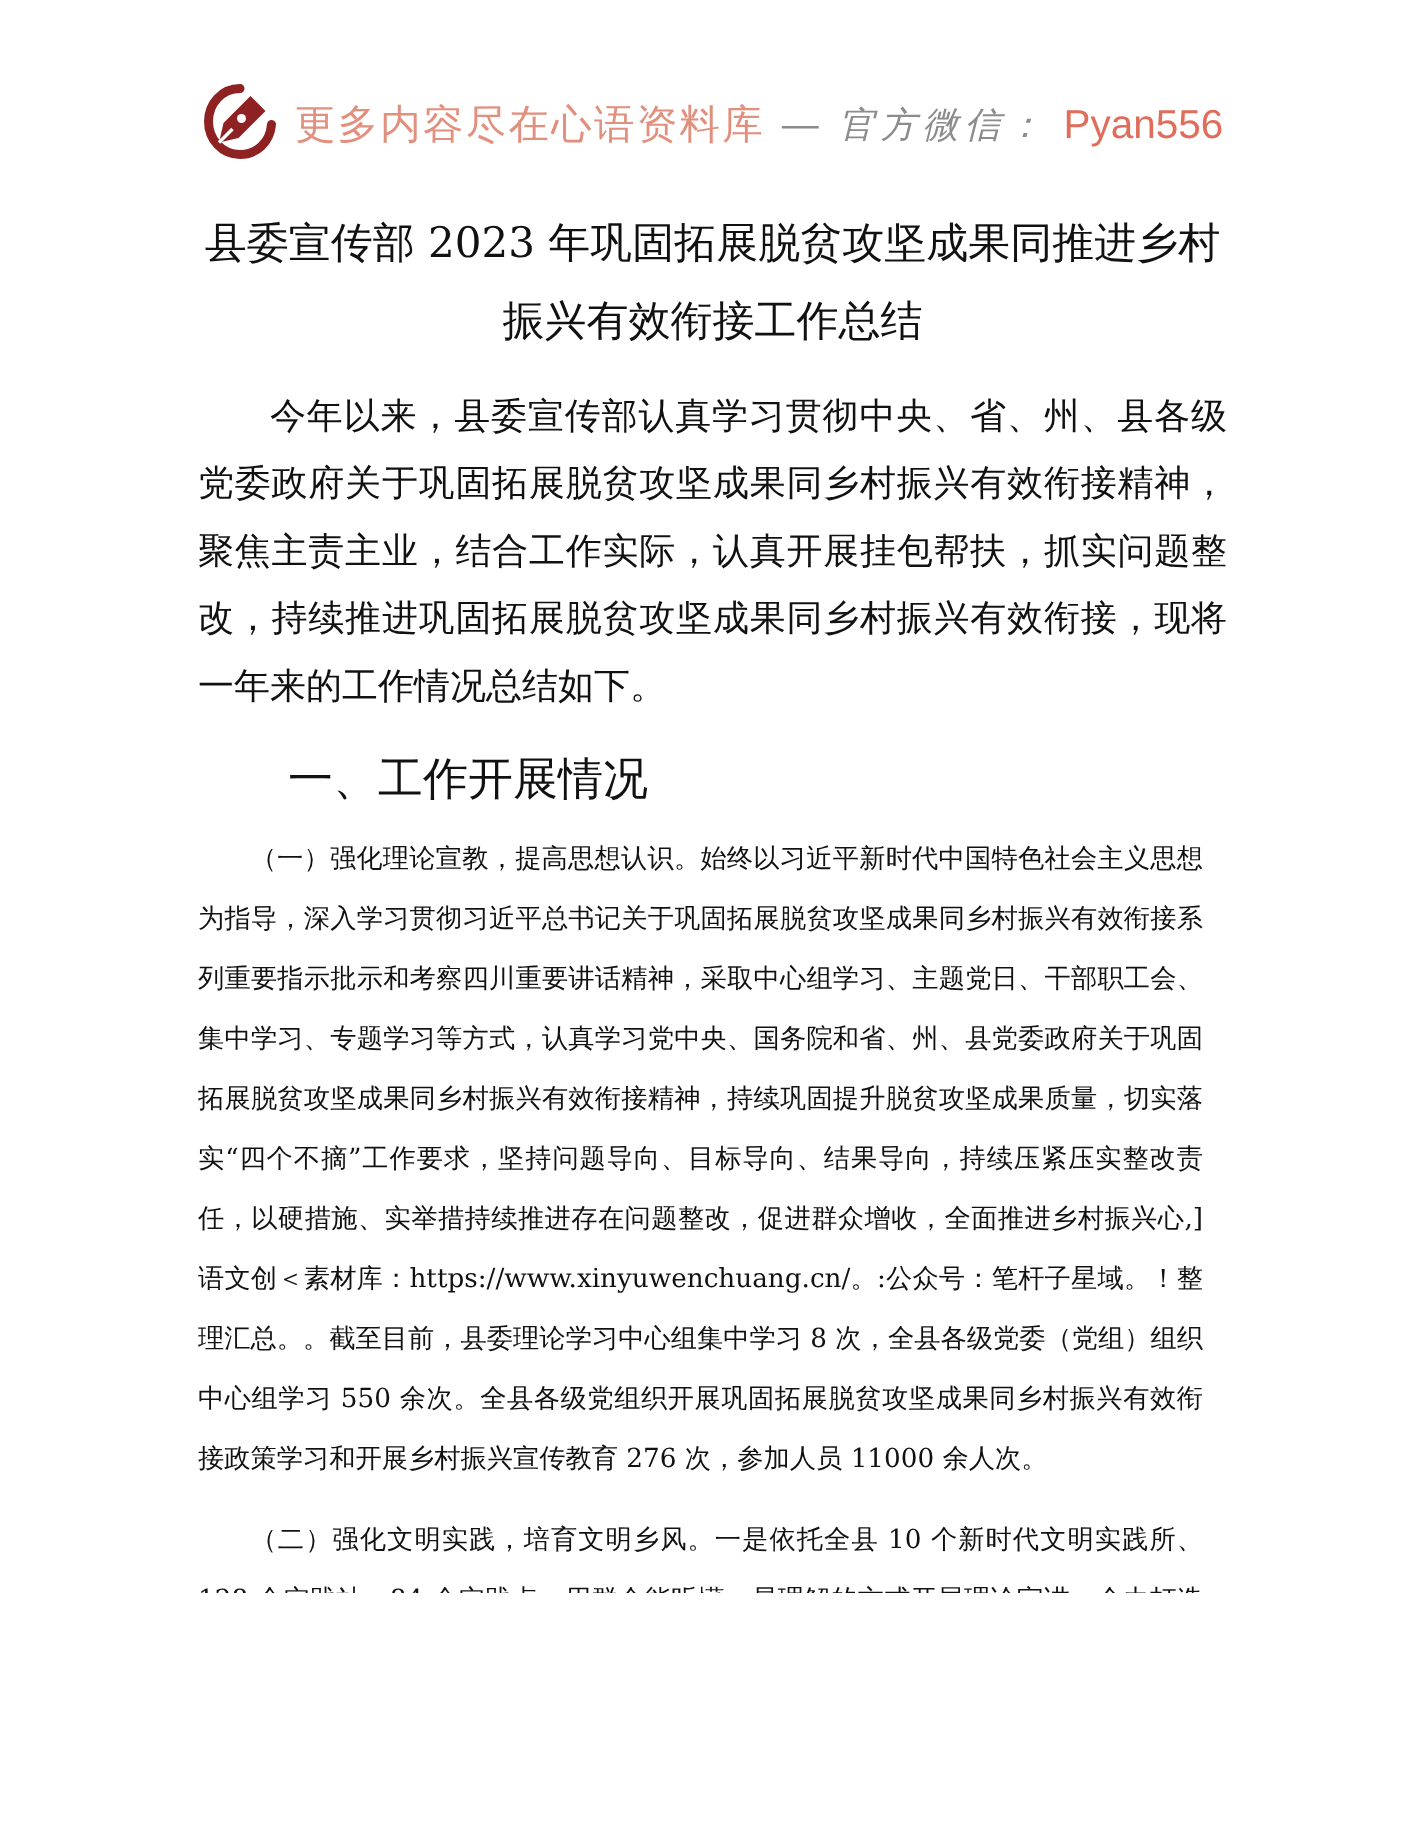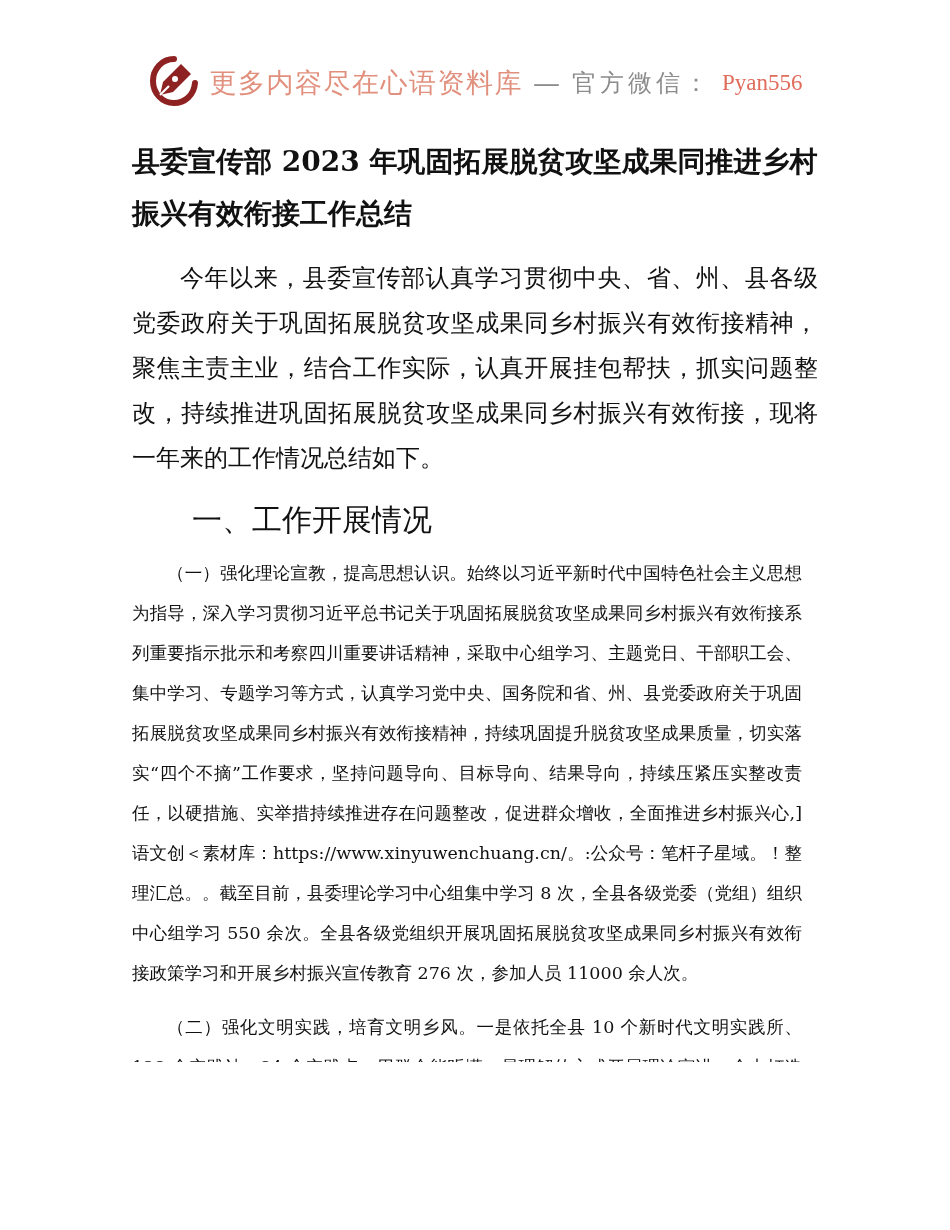--- a/index.html
+++ b/index.html
@@ -15,30 +15,30 @@
   .banner{
     display:flex;align-items:center;justify-content:center;
     gap:10px;height:58px;white-space:nowrap;
   }
   .banner .logo{flex:0 0 auto;display:block;}
   .brand-text{
     font-size:27px;letter-spacing:1.5px;color:#e2907e;font-weight:500;
   }
   .dash{font-size:27px;color:#8c8c8c;margin:0 2px 0 0;}
   .wechat-label{
-    font-size:24px;color:#8c8c8c;letter-spacing:4px;
+    font-size:24px;color:#8c8c8c;font-style:italic;letter-spacing:4px;
   }
   .wechat-id{
-    font-size:23px;color:#e06c5b;
-    font-family:Liberation Serif, serif;
+    font-size:27px;color:#e06c5b;
+    font-family:Liberation Sans, sans-serif;
   }
   .doc-title{
     margin:24px 0 0 0;
-    font-size:28px;line-height:52px;font-weight:700;
-    text-align:left;
+    font-size:28px;line-height:52px;font-weight:400;
+    text-align:center;
   }
   .intro{
     margin:16px 0 0 0;
     font-size:24px;line-height:45px;
     text-align:justify;text-indent:2em;font-family:Liberation Serif, serif;
   }
   .section-heading{
     margin:20px 0 0 0;
     font-size:30px;line-height:38px;font-weight:500;
     text-indent:2em;

